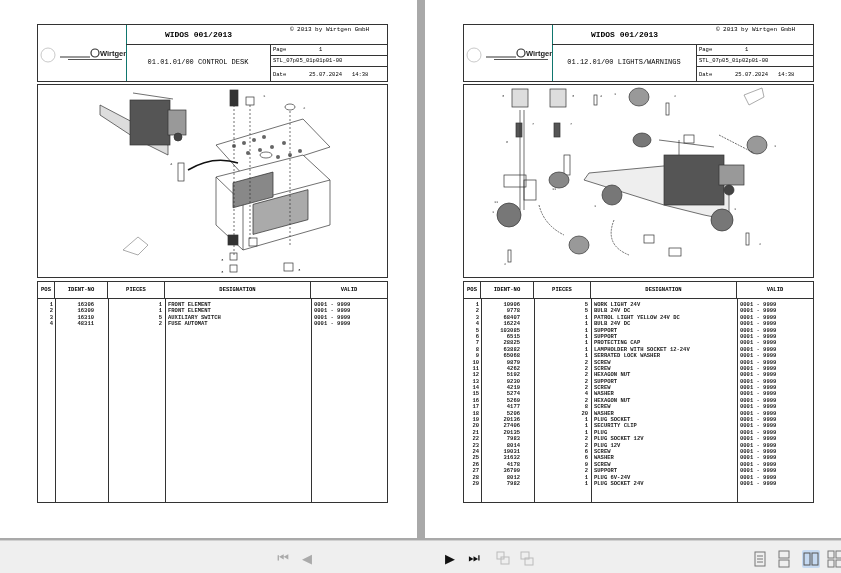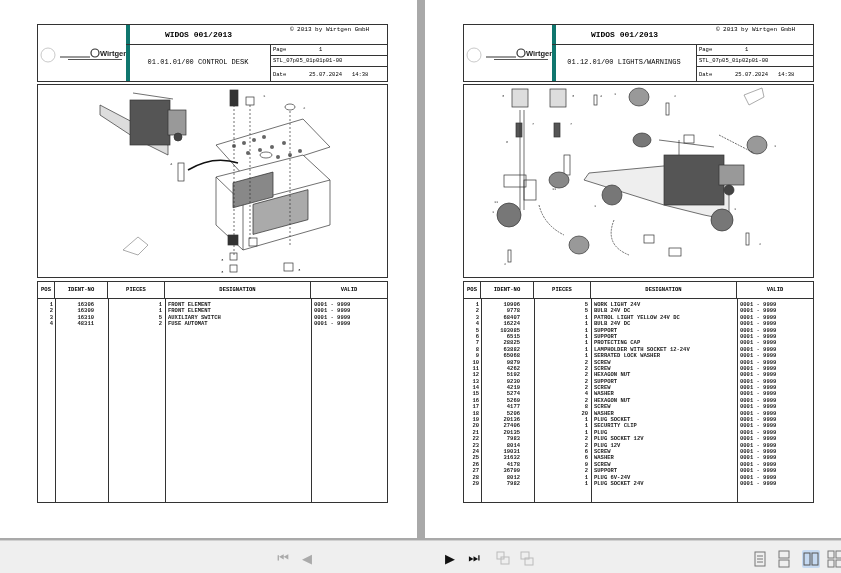--- a/index.html
+++ b/index.html
@@ -2,21 +2,21 @@
 <html><head>
 <meta charset="utf-8">
 <style>
   html, body { margin:0; padding:0; }
   body { width:841px; height:573px; overflow:hidden; background:#a9a9a9; position:relative; font-family:"Liberation Mono", "DejaVu Sans Mono", monospace; }
   .viewer { position:absolute; left:0; top:0; width:841px; height:540px; background:#a9a9a9; }
   .page { position:absolute; top:0; height:538px; background:#fff; }
   .page.left { left:0; width:417px; }
   .page.right { left:425px; width:416px; }
   .hdr { position:absolute; left:37px; top:24px; width:351px; height:58px; border:1px solid #333; box-sizing:border-box; }
-  .hdr .logo { position:absolute; left:0; top:0; width:88px; height:56px; border-right:4px solid #0f766e; }
+  .hdr .logo { position:absolute; left:0; top:0; width:88px; height:56px; border-right:1px solid #0f766e; }
   .hdr .title { position:absolute; left:88px; top:0; width:145px; height:19px; border-bottom:1px solid #333; font-size:8px; font-weight:bold; text-align:center; line-height:19px; }
   .hdr .copy { position:absolute; left:233px; top:0; width:117px; height:19px; font-size:6px; text-align:center; line-height:10px; }
   .hdr .sub { position:absolute; left:88px; top:19px; width:145px; height:37px; font-size:7px; text-align:center; line-height:37px; border-right:1px solid #333; box-sizing:border-box;}
   .hdr .meta { position:absolute; left:233px; top:19px; width:117px; height:37px; font-size:5.5px; }
   .meta .row { height:10px; line-height:10px; border-top:1px solid #333; padding-left:2px; white-space:nowrap; display:flex; }
   .meta .row.date { height:15px; line-height:15px; }
   .meta .k { width:36px; }
   .meta .v { flex:1; }
   .draw { position:absolute; left:37px; top:84px; width:351px; height:194px; border:1px solid #333; box-sizing:border-box; overflow:hidden; }
   .tbl { position:absolute; left:37px; top:281px; width:351px; height:222px; border:1px solid #333; box-sizing:border-box; font-size:5.5px; }

